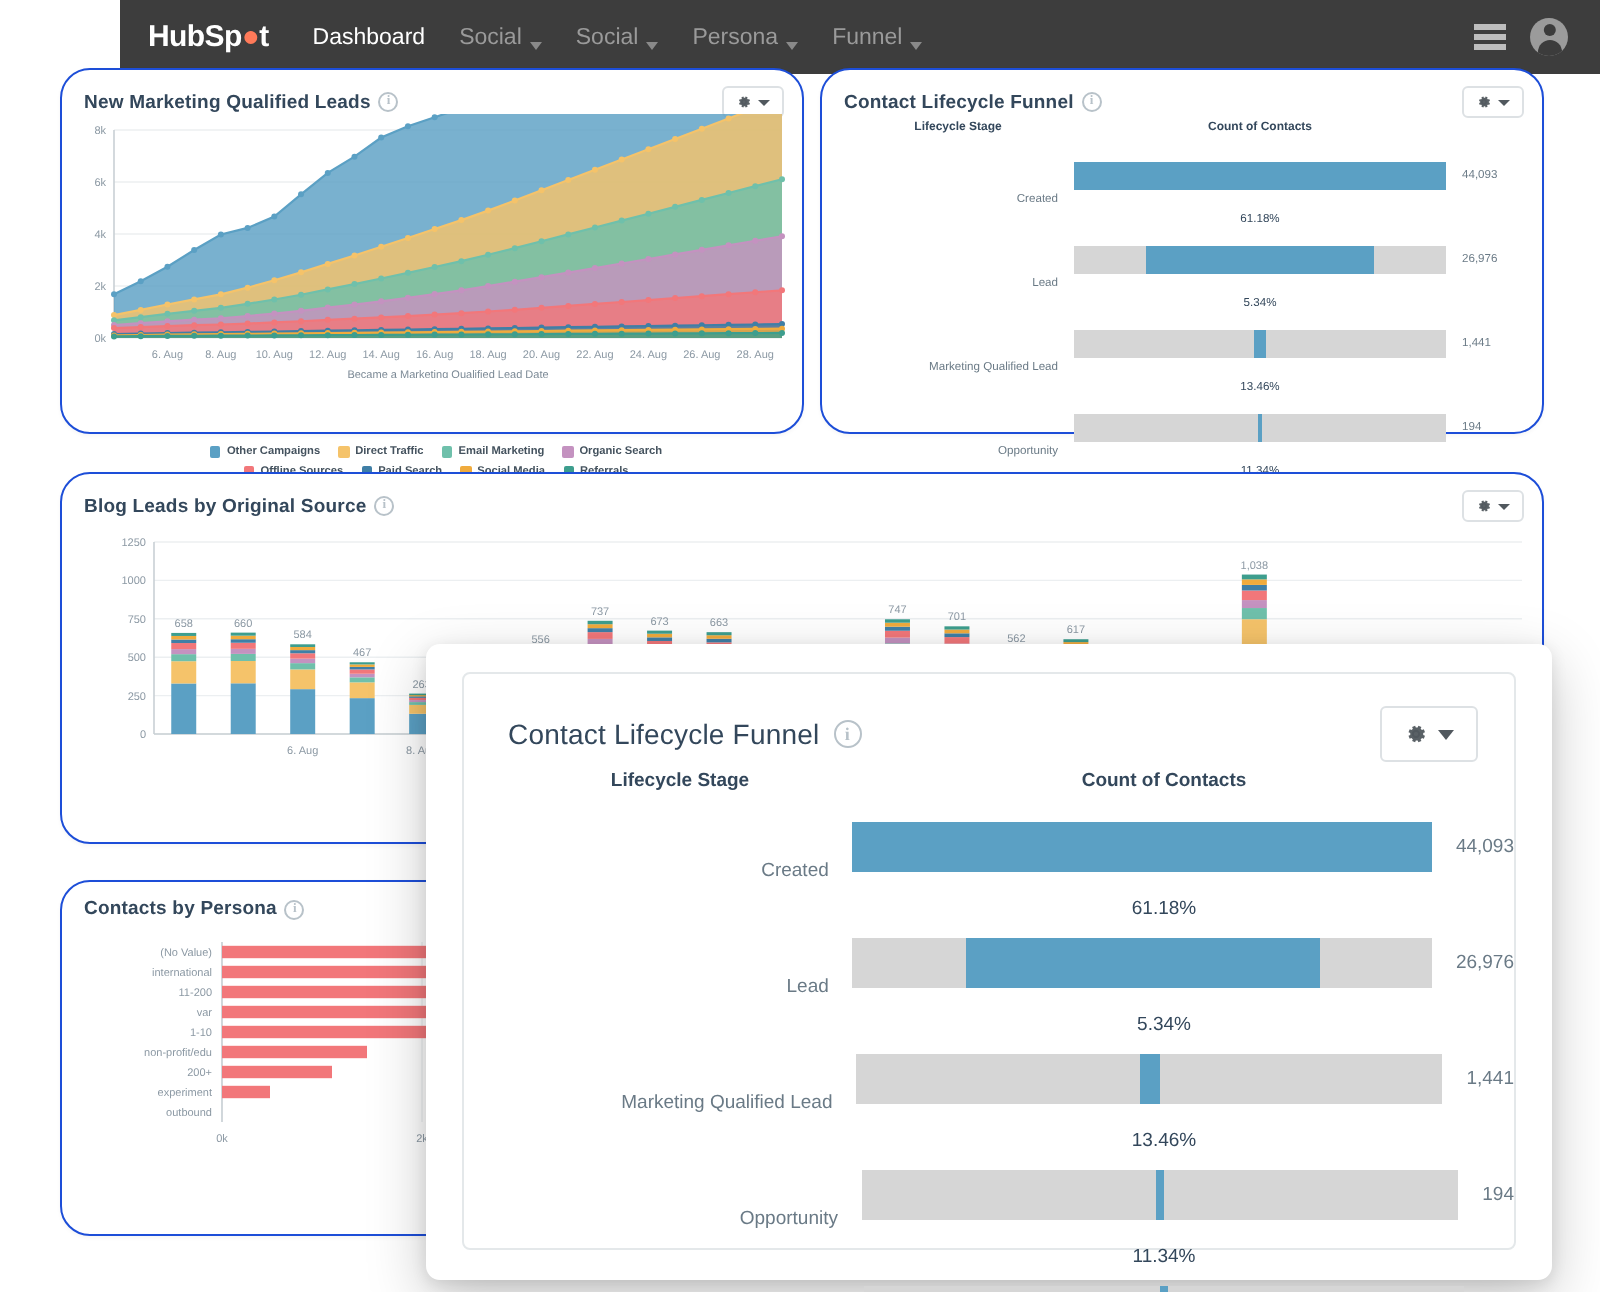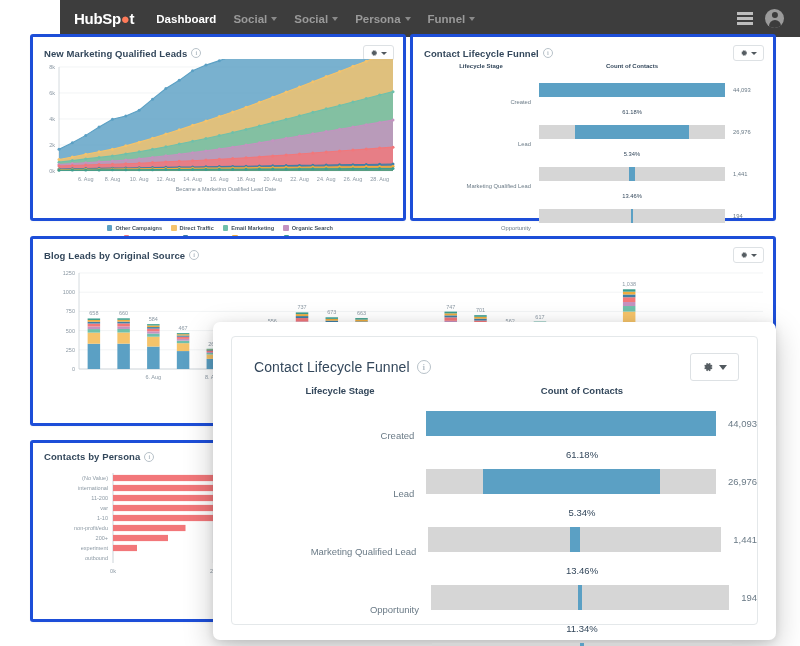--- a/index.html
+++ b/index.html
@@ -16,33 +16,33 @@
     position:absolute;left:60px;top:0;width:740px;height:37px;
     background:#33475b;background:#3d3d3d;
     border-radius:0 0 0 0;
     display:flex;align-items:center;
   }
   .navbar:after{content:"";position:absolute;left:0;top:0;width:100%;height:100%;
     background:#3c3c3c;z-index:-1;}
   .logo{margin-left:14px;color:#ffffff;font-size:15px;font-weight:bold;letter-spacing:-.3px;position:relative;}
   .logo .dot{color:#ff7a59;}
   .nav-links{display:flex;align-items:center;margin-left:22px;gap:17px;}
-  .nav-link{color:#9a9a9a;font-size:11.5px;font-weight:bold;display:flex;align-items:center;gap:4px;cursor:pointer;}
+  .nav-link{color:#9a9a9a;font-size:11.5px;font-weight:normal;display:flex;align-items:flex-end;gap:4px;cursor:pointer;}
   .nav-link.active{color:#ffffff;}
   .caret{width:0;height:0;border-left:3.5px solid transparent;border-right:3.5px solid transparent;border-top:4px solid #8a8a8a;display:inline-block;}
   .nav-right{margin-left:auto;display:flex;align-items:center;gap:12px;margin-right:16px;}
   .hamb{display:flex;flex-direction:column;gap:2.5px;cursor:pointer;}
   .hamb i{display:block;width:16px;height:2.5px;background:#bdbdbd;}
   .avatar{width:19px;height:19px;border-radius:50%;background:#9b9b9b;position:relative;overflow:hidden;}
   .avatar:before{content:"";position:absolute;left:50%;top:3.2px;width:6.2px;height:6.2px;border-radius:50%;background:#3c3c3c;transform:translateX(-50%);}
   .avatar:after{content:"";position:absolute;left:50%;top:11px;width:12px;height:10px;border-radius:6px 6px 0 0;background:#3c3c3c;transform:translateX(-50%);}
 
   
   .card{
-    position:absolute;background:#ffffff;border:3px solid #1d4ed8;border-radius:3px;
+    position:absolute;background:#ffffff;border:1px solid #1d4ed8;border-radius:15px;
     box-shadow:0 1px 2px rgba(0,0,0,.04);
   }
   .card-title{
     font-size:9.5px;color:#33475b;font-weight:bold;letter-spacing:.1px;
     display:flex;align-items:center;gap:4px;
   }
   .info-i{
     display:inline-block;width:8px;height:8px;border:1px solid #b8c2c9;border-radius:50%;
     color:#b8c2c9;font-size:6.5px;line-height:8px;text-align:center;font-weight:bold;font-style:normal;
     font-family:"Liberation Serif", serif;

